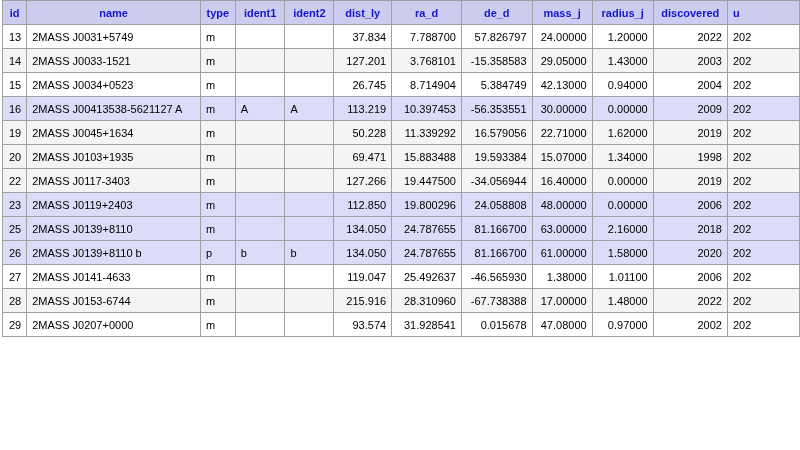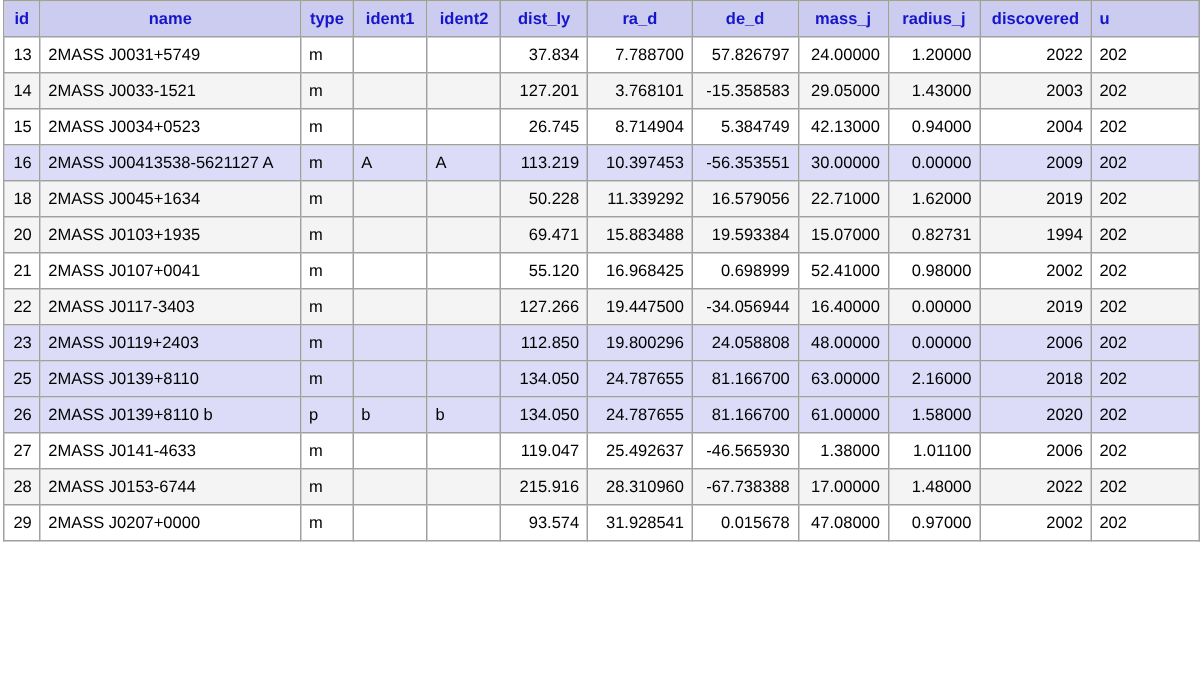--- a/index.html
+++ b/index.html
@@ -122,21 +122,21 @@
         <td class="align-left">A</td>
         <td class="align-right">113.219</td>
         <td class="align-right">10.397453</td>
         <td class="align-right">-56.353551</td>
         <td class="align-right">30.00000</td>
         <td class="align-right">0.00000</td>
         <td class="align-right">2009</td>
         <td class="align-left">202</td>
       </tr>
       <tr class="row-stripe">
-        <td class="align-right">18</td>
+        <td class="align-right">19</td>
         <td class="align-left">2MASS J0045+1634</td>
         <td class="align-left">m</td>
         <td class="align-left"></td>
         <td class="align-left"></td>
         <td class="align-right">50.228</td>
         <td class="align-right">11.339292</td>
         <td class="align-right">16.579056</td>
         <td class="align-right">22.71000</td>
         <td class="align-right">1.62000</td>
         <td class="align-right">2019</td>
@@ -145,36 +145,22 @@
       <tr class="row-stripe">
         <td class="align-right">20</td>
         <td class="align-left">2MASS J0103+1935</td>
         <td class="align-left">m</td>
         <td class="align-left"></td>
         <td class="align-left"></td>
         <td class="align-right">69.471</td>
         <td class="align-right">15.883488</td>
         <td class="align-right">19.593384</td>
         <td class="align-right">15.07000</td>
-        <td class="align-right">0.82731</td>
-        <td class="align-right">1994</td>
-        <td class="align-left">202</td>
-      </tr>
-      <tr class="row-white">
-        <td class="align-right">21</td>
-        <td class="align-left">2MASS J0107+0041</td>
-        <td class="align-left">m</td>
-        <td class="align-left"></td>
-        <td class="align-left"></td>
-        <td class="align-right">55.120</td>
-        <td class="align-right">16.968425</td>
-        <td class="align-right">0.698999</td>
-        <td class="align-right">52.41000</td>
-        <td class="align-right">0.98000</td>
-        <td class="align-right">2002</td>
+        <td class="align-right">1.34000</td>
+        <td class="align-right">1998</td>
         <td class="align-left">202</td>
       </tr>
       <tr class="row-stripe">
         <td class="align-right">22</td>
         <td class="align-left">2MASS J0117-3403</td>
         <td class="align-left">m</td>
         <td class="align-left"></td>
         <td class="align-left"></td>
         <td class="align-right">127.266</td>
         <td class="align-right">19.447500</td>

